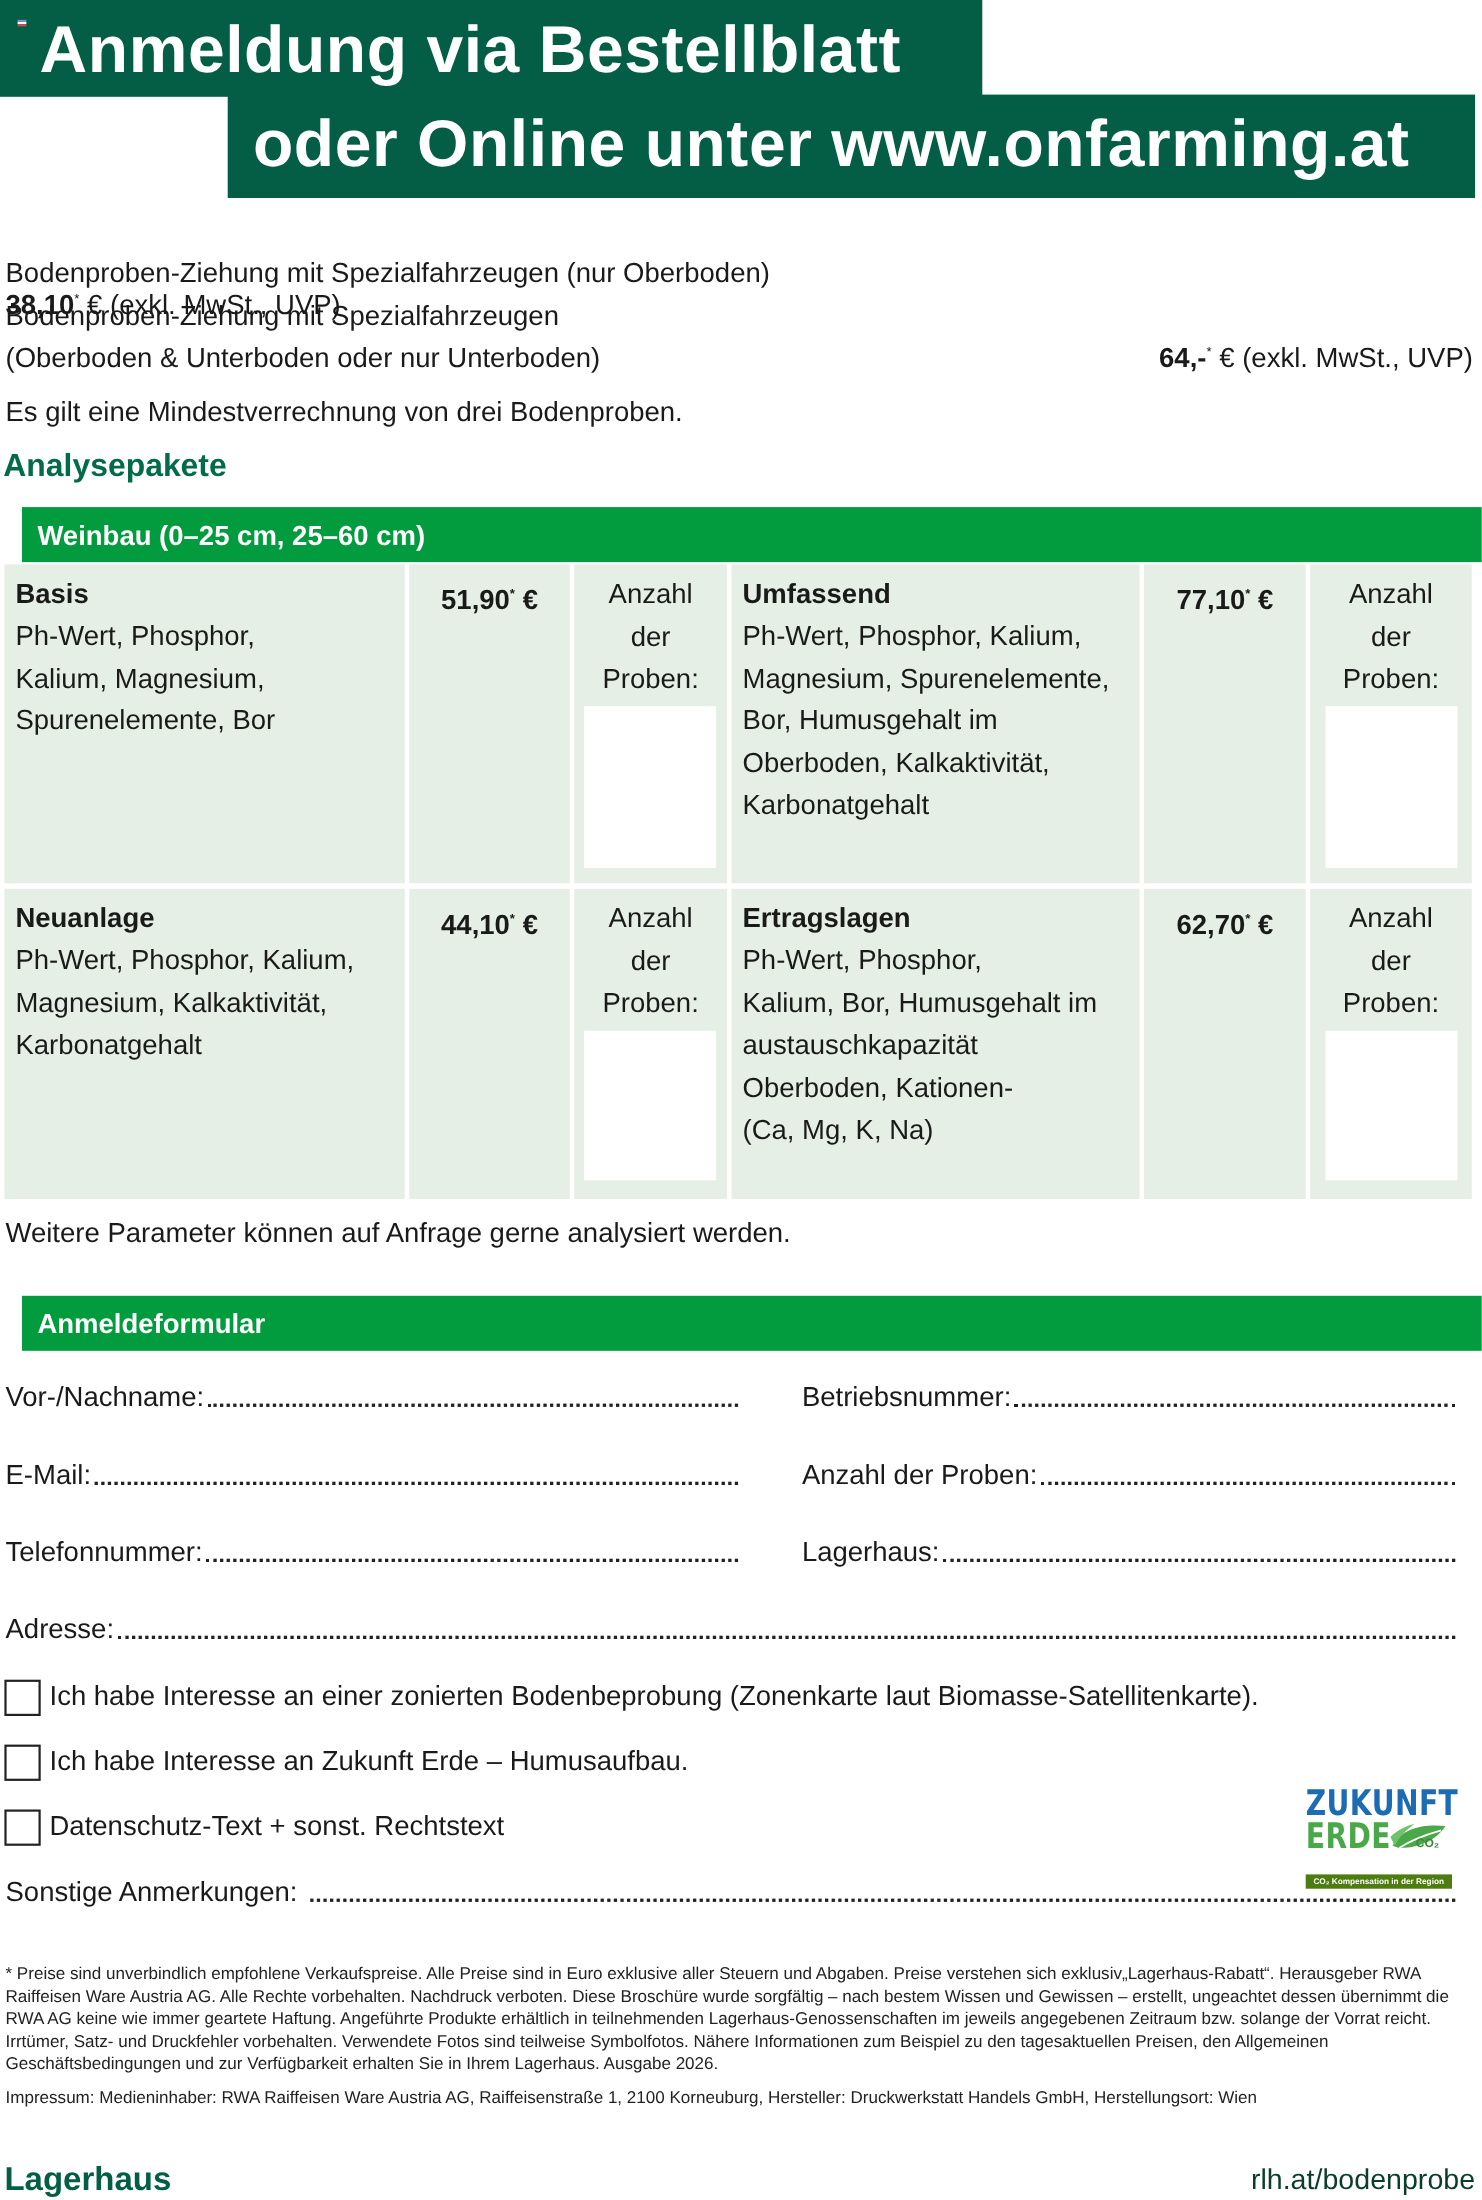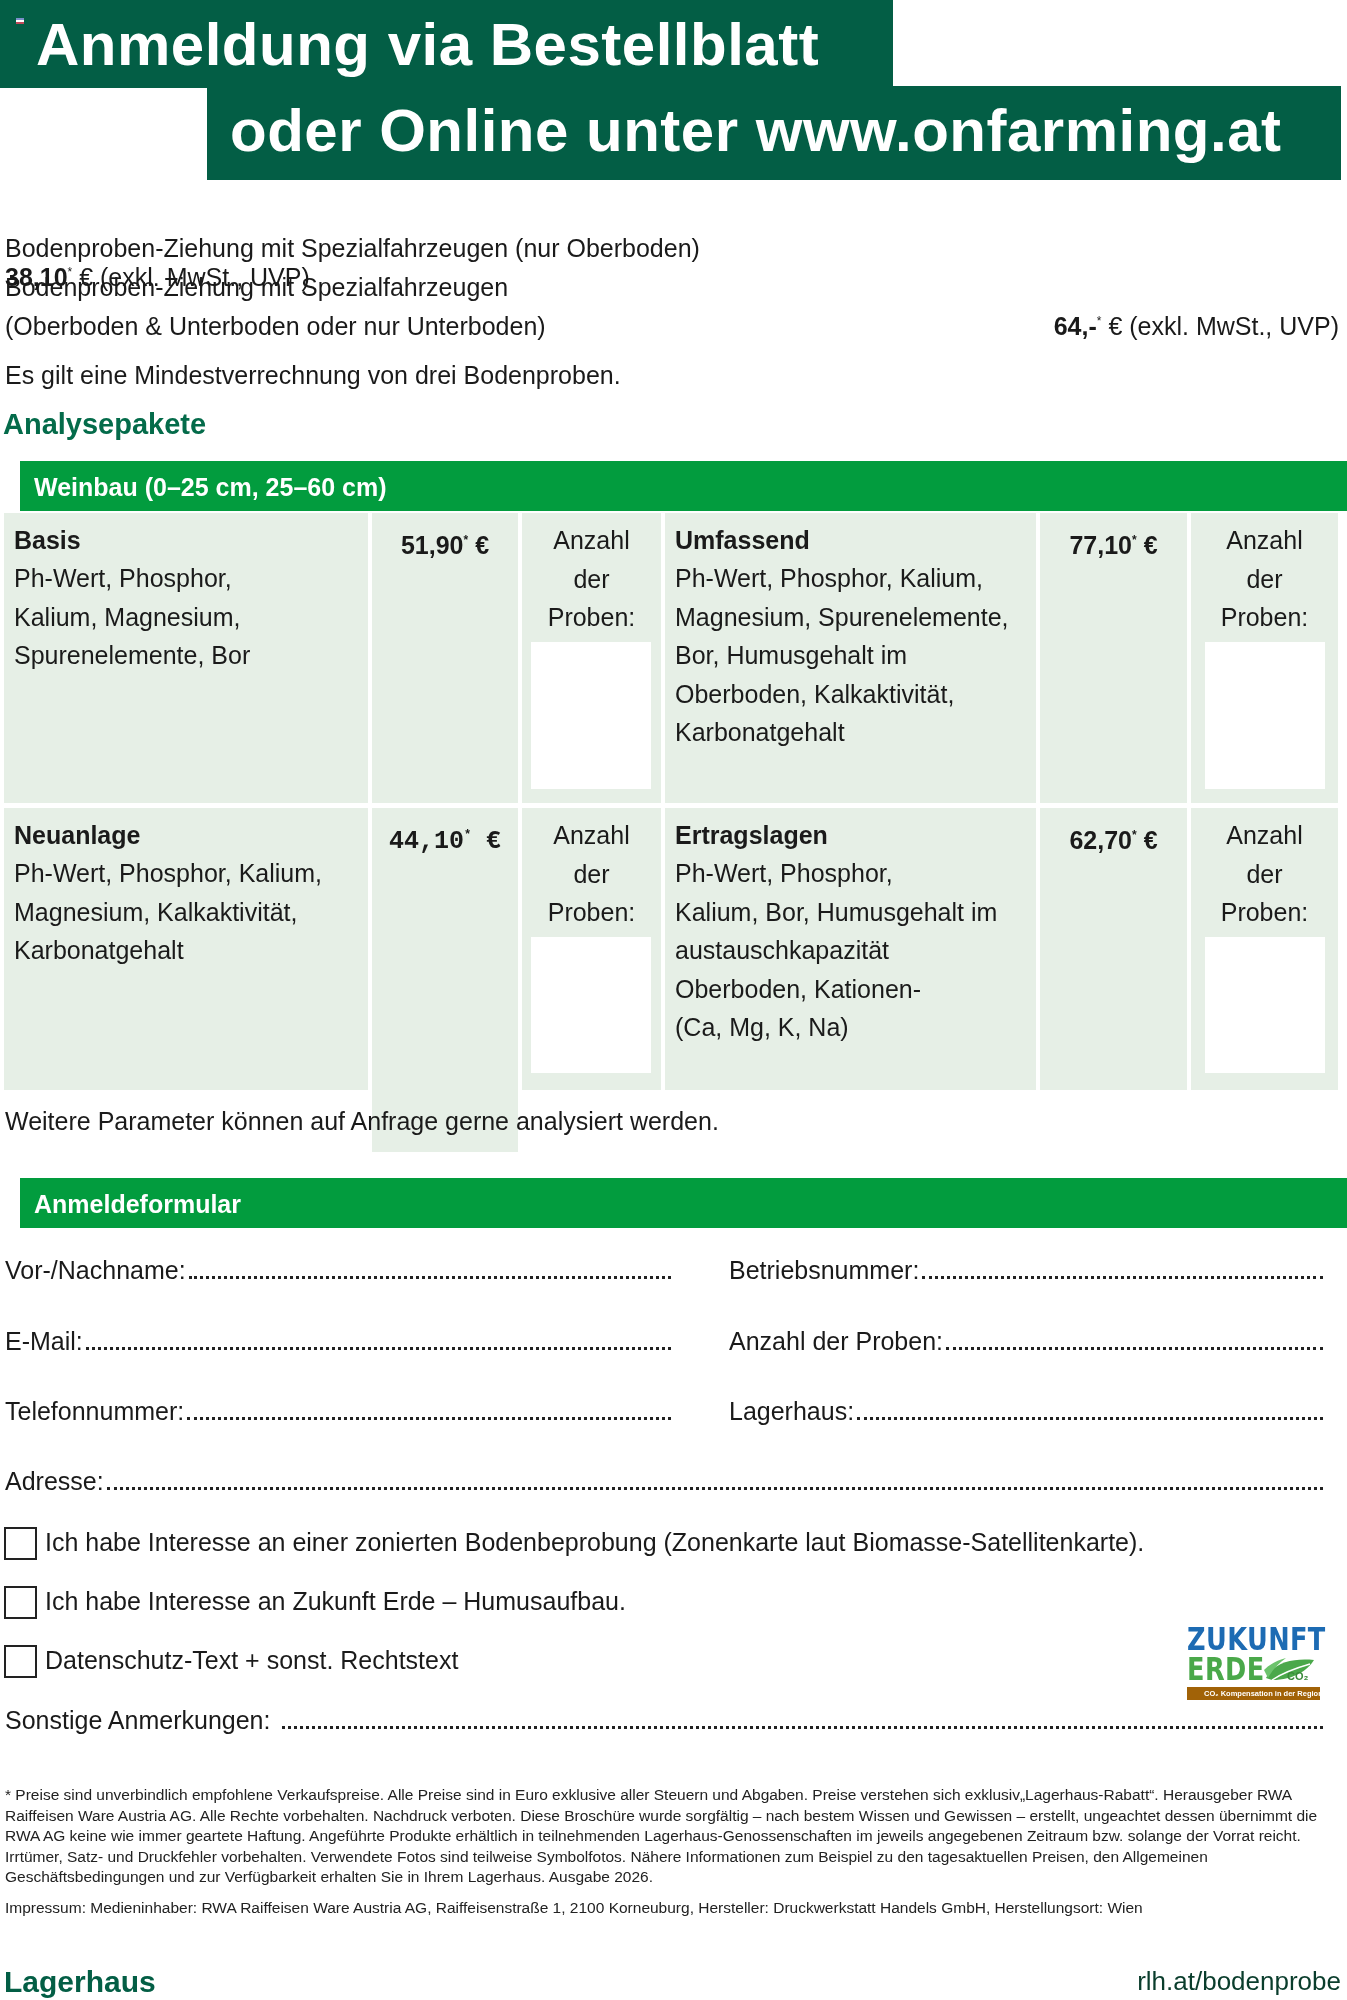--- a/index.html
+++ b/index.html
@@ -37,21 +37,21 @@
   .dots { flex: 1; border-bottom: 3px dotted #222; margin-left: 3px; margin-bottom: 6px; height: 3px; }
 
   .cb { position: absolute; left: 4px; width: 33px; height: 33px; border: 2px solid #222; background: #fff; }
   .cb-label { position: absolute; left: 45px; font-size: 25px; white-space: nowrap; }
 
   .logo { position: absolute; left: 1187px; top: 1624px; width: 133px; }
   .logo .l1 { font-weight: bold; color: #1d6bb3; font-size: 32px; line-height: 30px; letter-spacing: 0.5px; font-family: "DejaVu Sans", sans-serif; transform: scaleX(0.8); transform-origin: left; }
   .logo .l2 { font-weight: bold; color: #4aa84a; font-size: 32px; line-height: 30px; letter-spacing: 0.5px; font-family: "DejaVu Sans", sans-serif; transform: scaleX(0.8); transform-origin: left; display: inline-block; }
   .logo .co2 { position: absolute; left: 100px; top: 46px; font-size: 11px; color: #3a8a3a; font-weight: bold; }
   .leaf-icon { position: absolute; left: 77px; top: 32px; width: 52px; height: 28px; }
-  .logo .strip { margin-top: 3px; background: #a16207; color: #fff; font-size: 7.5px; font-weight: bold; padding: 2px 17px; white-space: nowrap; }
+  .logo .strip { margin-top: 19px; background: #4d7c0f; color: #fff; font-size: 7.5px; font-weight: bold; padding: 2px 7px; white-space: nowrap; }
 
   .fine { position: absolute; left: 5px; top: 1785px; width: 1335px; font-size: 15.5px; line-height: 20.5px; color: #222; }
   .impressum { position: absolute; left: 5px; top: 1899px; font-size: 15.5px; color: #222; white-space: nowrap; }
   .brand { position: absolute; left: 4px; top: 1965px; font-size: 30px; font-weight: bold; color: #035e45; }
   .url { position: absolute; right: 6px; top: 1966px; font-size: 26px; color: #0a3d2c; }
 </style>
 </head>
 <body>
 
 <div class="hdr1"></div>
@@ -109,21 +109,21 @@
     <div>Proben:</div>
     <div class="qty-box" style="left:14px;top:129px;width:120px;height:147px;"></div>
   </div>
 
   <div class="cell desc" style="left:0;top:295px;width:364px;height:282px;">
     <div class="t">Neuanlage</div>
     <div class="d">Ph-Wert, Phosphor, Kalium,</div>
     <div class="d">Magnesium, Kalkaktivität,</div>
     <div class="d">Karbonatgehalt</div>
   </div>
-  <div class="cell price" style="left:368px;top:295px;width:146px;height:344px;font-family:Liberation Mono, monospace;">
+  <div class="cell price" style="left:368px;top:295px;width:146px;height:282px;">
     <span>44,10</span><sup>*</sup><span> €</span>
   </div>
   <div class="cell qty" style="left:518px;top:295px;width:139px;height:282px;">
     <div>Anzahl</div>
     <div>der</div>
     <div>Proben:</div>
     <div class="qty-box" style="left:9px;top:129px;width:120px;height:136px;"></div>
   </div>
 
   <div class="cell desc" style="left:661px;top:295px;width:371px;height:282px;">

